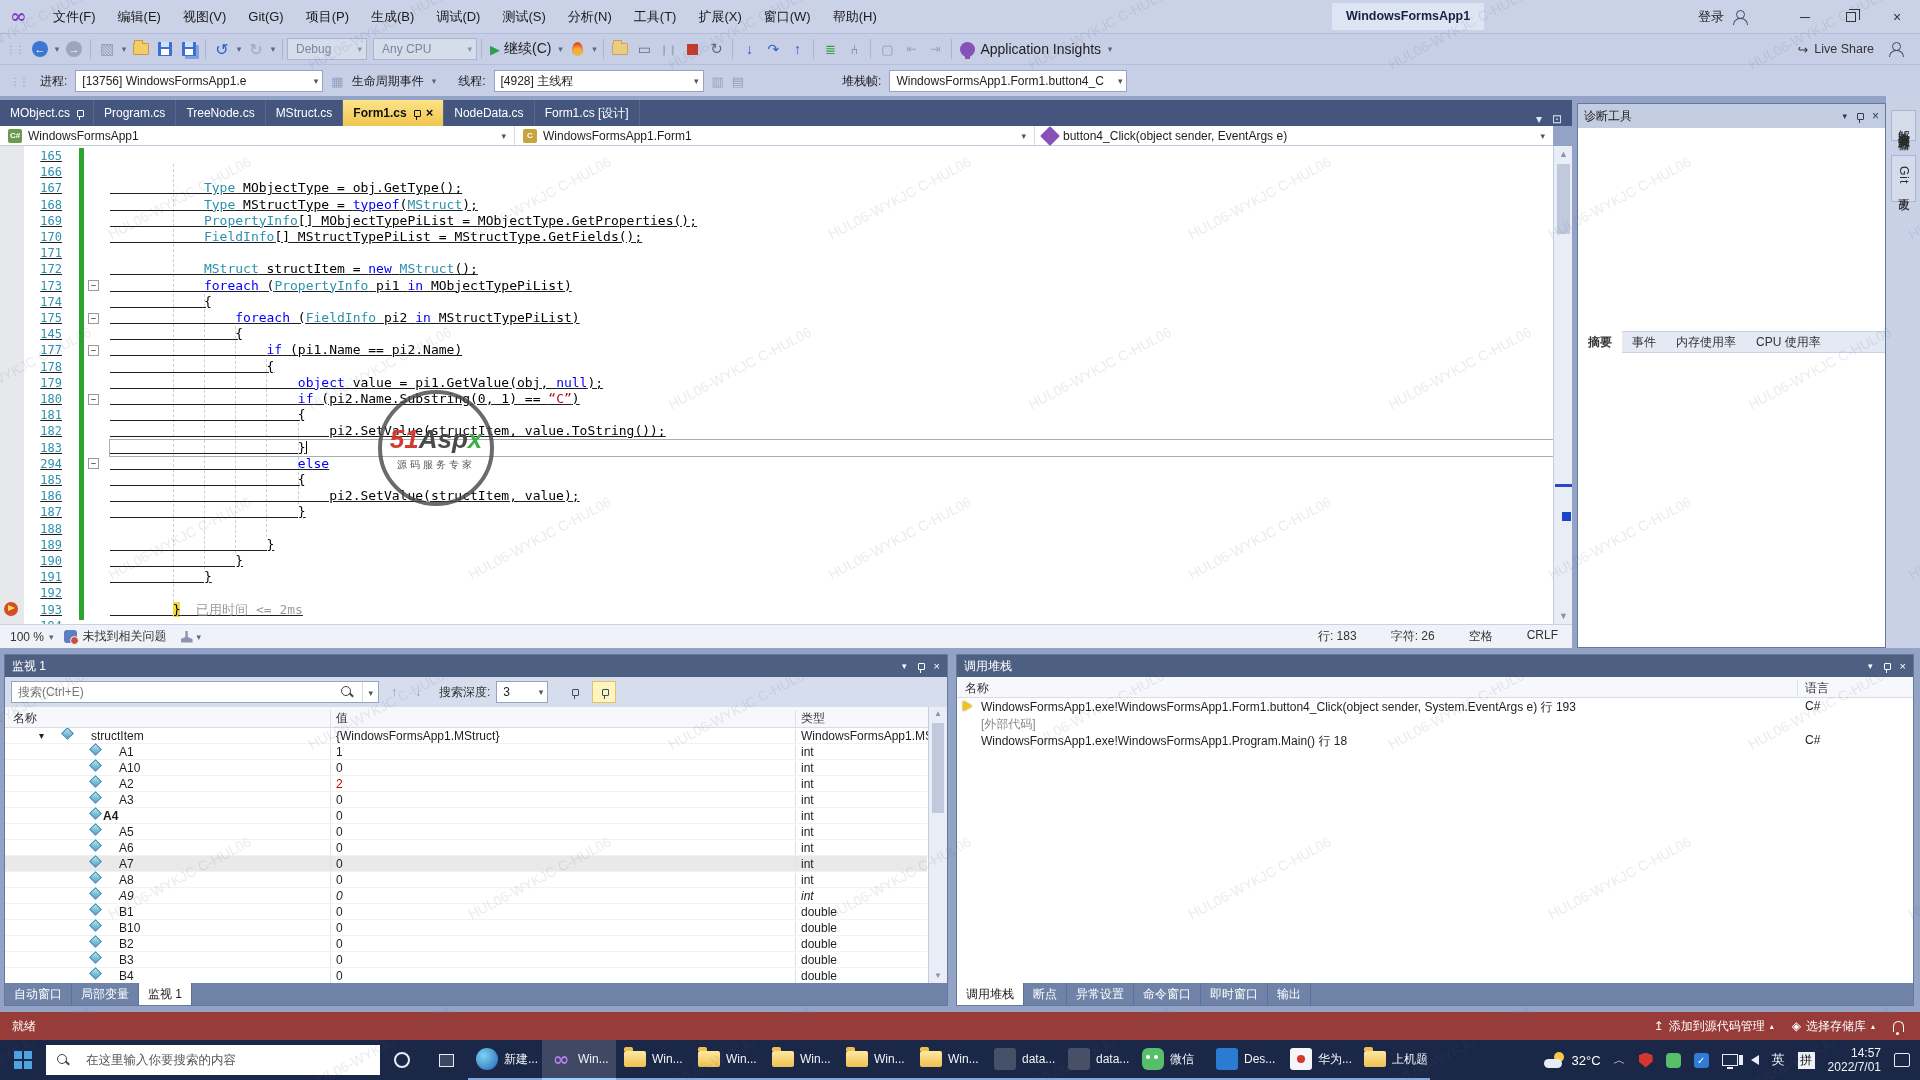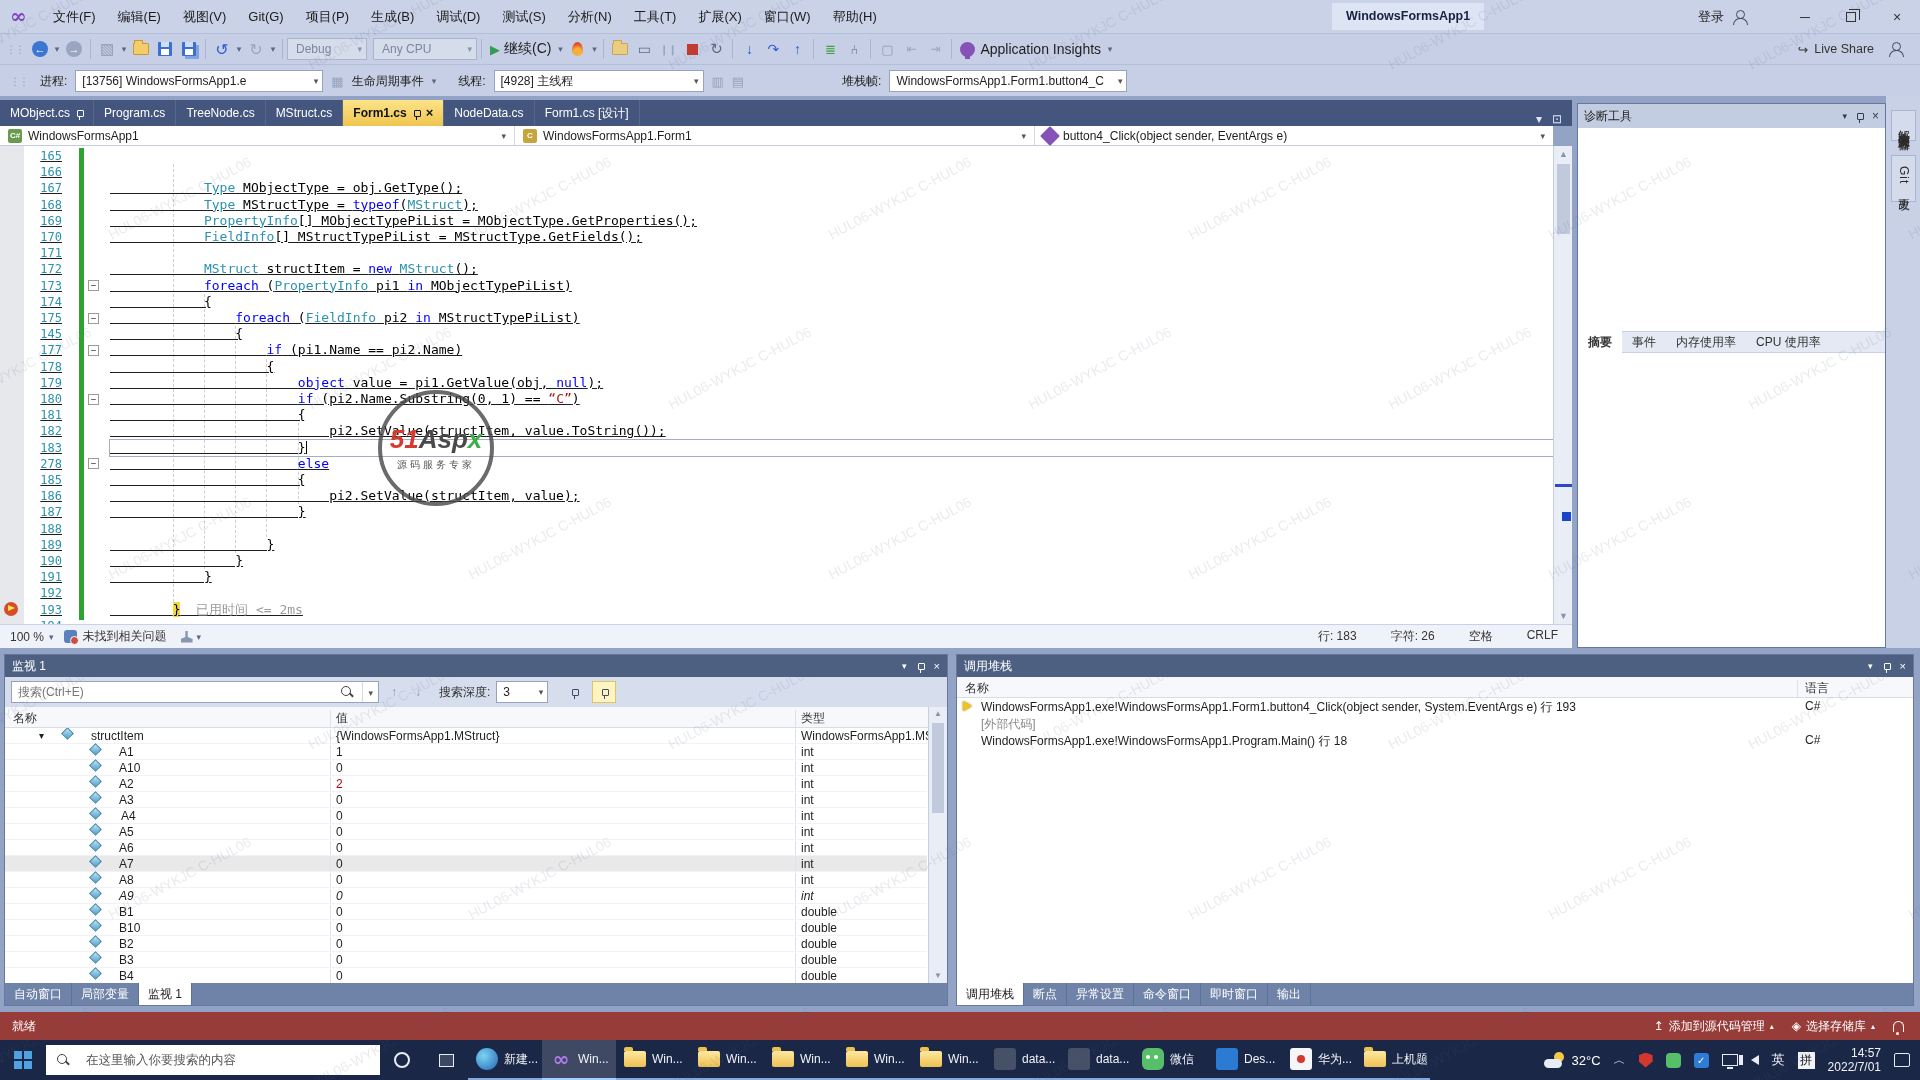--- a/index.html
+++ b/index.html
@@ -551,21 +551,21 @@
           <span class="ltext"><span class="d">                            pi2.SetValue(structItem, value.ToString());</span></span>
         </div>
         <div class="line boxed" style="top: 293.6px;">
           <span class="lmargin"></span>
           <span class="lnum">183</span>
           <span class="lgap"></span>
           <span class="ltext"><span class="d">                        }</span><span class="caret"></span></span>
         </div>
         <div class="line" style="top: 309.8px;">
           <span class="lmargin"></span>
-          <span class="lnum">278</span>
+          <span class="lnum">294</span>
           <span class="lgap"></span>
           <span class="ltext"><span class="d">                        </span><span class="k">else</span></span>
         </div>
         <div class="foldbox" style="top: 312.3px;">−</div>
         <div class="line" style="top: 326px;">
           <span class="lmargin"></span>
           <span class="lnum">185</span>
           <span class="lgap"></span>
           <span class="ltext"><span class="d">                        {</span></span>
         </div>
@@ -752,21 +752,21 @@
         <div class="wrow" style="top: 64px;">
           <span class="gem" style="left: 86px;"></span>
           <span style="left: 114px;">A3</span>
           <span style="left: 331px;">0</span>
           <span style="left: 796px;">int</span>
           <span class="vline" style="left: 325px;"></span>
           <span class="vline" style="left: 790px;"></span>
         </div>
         <div class="wrow" style="top: 80px;">
           <span class="gem" style="left: 86px;"></span>
-          <span style="left: 116px;">A4</span>
+          <span style="left: 98px; font-weight: bold;">A4</span>
           <span style="left: 331px;">0</span>
           <span style="left: 796px;">int</span>
           <span class="vline" style="left: 325px;"></span>
           <span class="vline" style="left: 790px;"></span>
         </div>
         <div class="wrow" style="top: 96px;">
           <span class="gem" style="left: 86px;"></span>
           <span style="left: 114px;">A5</span>
           <span style="left: 331px;">0</span>
           <span style="left: 796px;">int</span>

